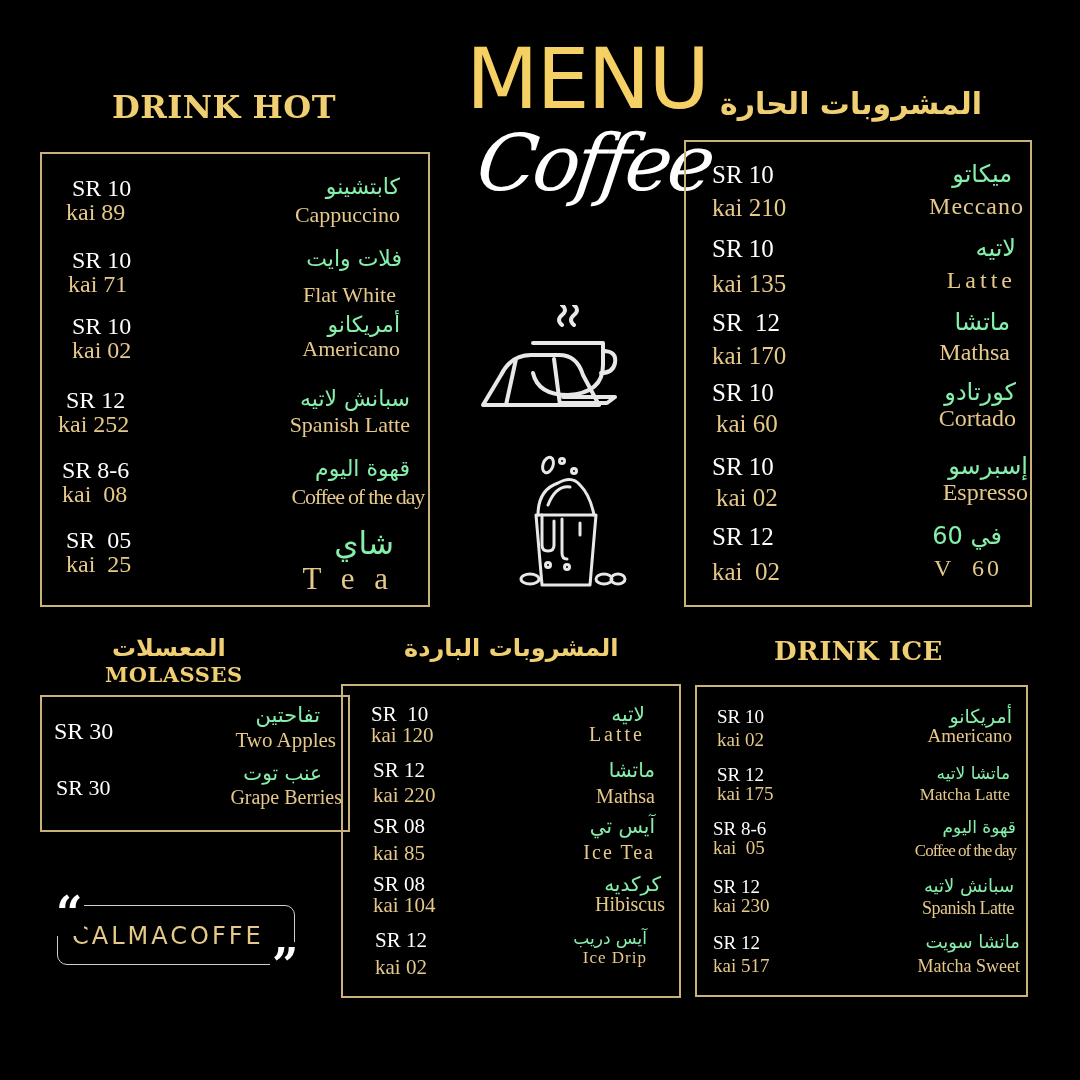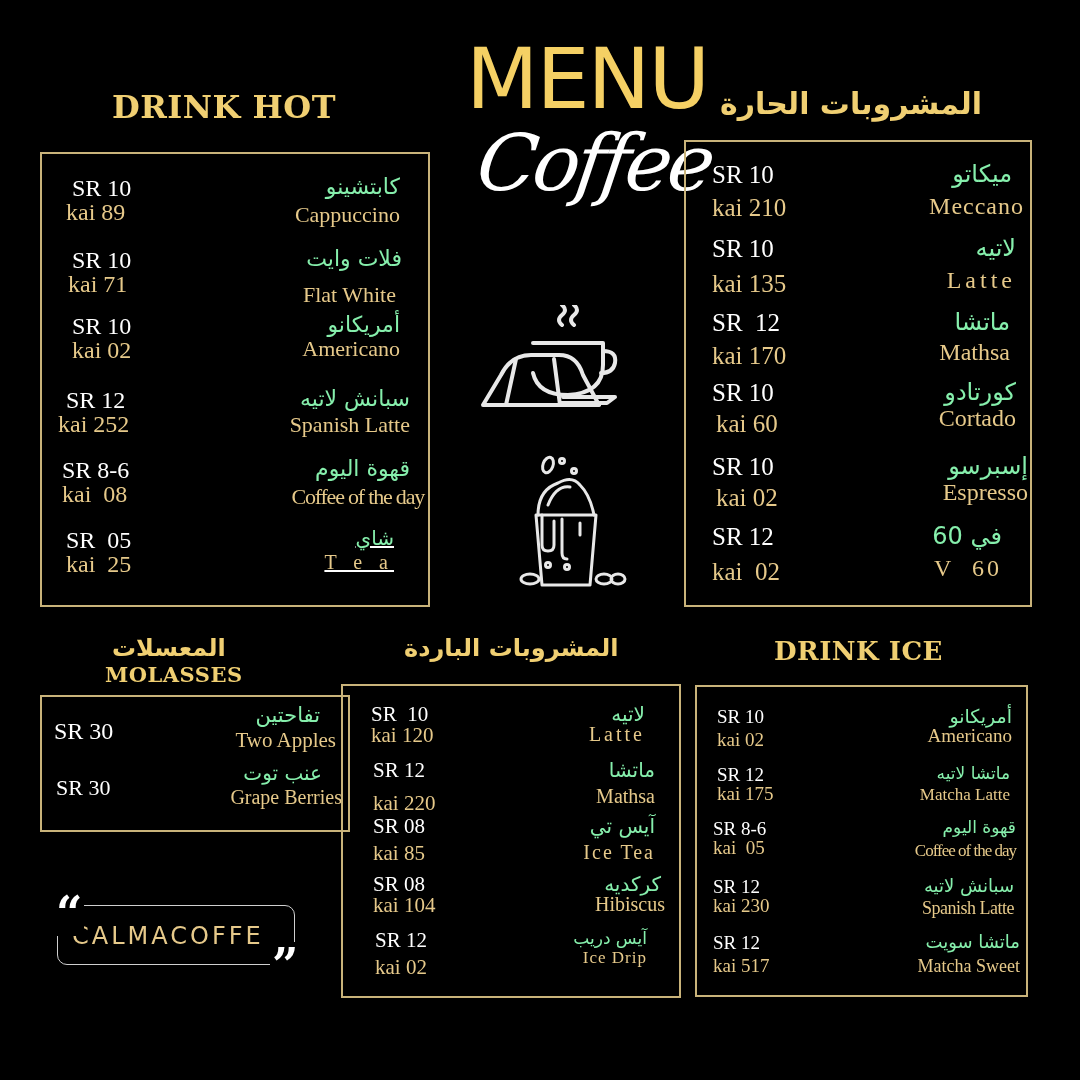--- a/index.html
+++ b/index.html
@@ -77,21 +77,21 @@
     <div class="name" style="right:4px; font-size:22px;">
         <span class="ar" style="margin-right:14px;">قهوة اليوم</span>
         <span class="en" style="margin-top:6px; letter-spacing:-1.2px;">Coffee of the day</span>
       </div>
   </div>
   <div class="row" style="top:374px;">
     <div class="price" style="left:24px; font-size:24px;">
         <span class="sr" style="white-space:pre;">SR  05</span>
         <span class="kai" style="white-space:pre;">kai  25</span>
       </div>
-    <div class="name" style="right:34px; font-size:20px;text-decoration:underline;">
+    <div class="name" style="right:34px; font-size:31px;">
         <span class="ar">شاي</span>
         <span class="en" style="margin-top:4px; white-space:pre; letter-spacing:6px;">T e a</span>
       </div>
   </div>
 </div>
 
 <div class="ar-heading" style="left:720px; top:86px; font-size:30px;">المشروبات الحارة</div>
 <div class="box" style="left:684px; top:140px; width:348px; height:467px;">
   <div class="row" style="top:20px;">
     <div class="price" style="left:26px; font-size:25px;">
@@ -217,21 +217,21 @@
         <span class="kai">kai 120</span>
       </div>
     <div class="name" style="right:34px; font-size:20px;">
         <span class="ar">لاتيه</span>
         <span class="en" style="letter-spacing:3px;">Latte</span>
       </div>
   </div>
   <div class="row" style="top:74px;">
     <div class="price" style="left:30px; font-size:21px;">
         <span class="sr">SR 12</span>
-        <span class="kai" style="margin-top:12px;text-align:center;">kai 220</span>
+        <span class="kai" style="margin-top:4px;text-align:center;">kai 220</span>
       </div>
     <div class="name" style="right:24px; font-size:20px;">
         <span class="ar">ماتشا</span>
         <span class="en" style="margin-top:6px;">Mathsa</span>
       </div>
   </div>
   <div class="row" style="top:130px;">
     <div class="price" style="left:30px; font-size:21px;">
         <span class="sr">SR 08</span>
         <span class="kai" style="margin-top:6px;">kai 85</span>

